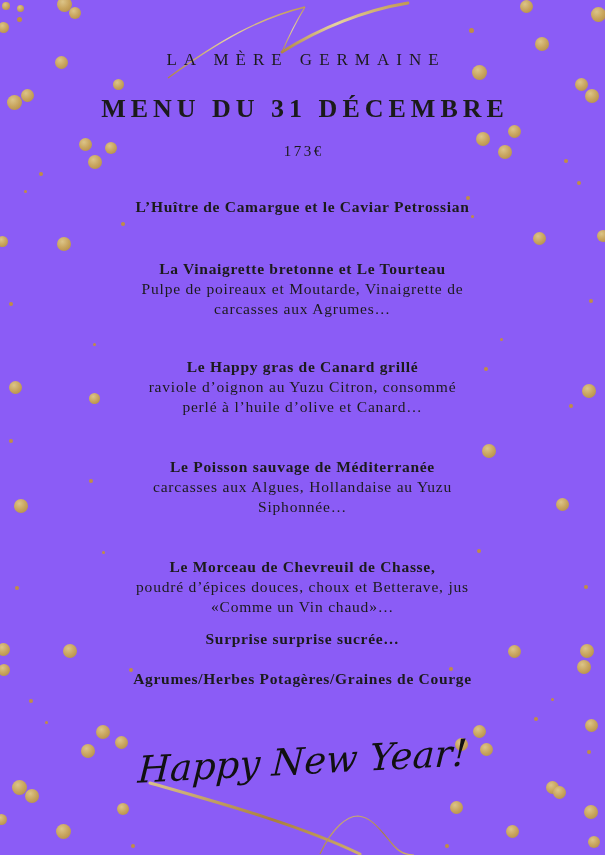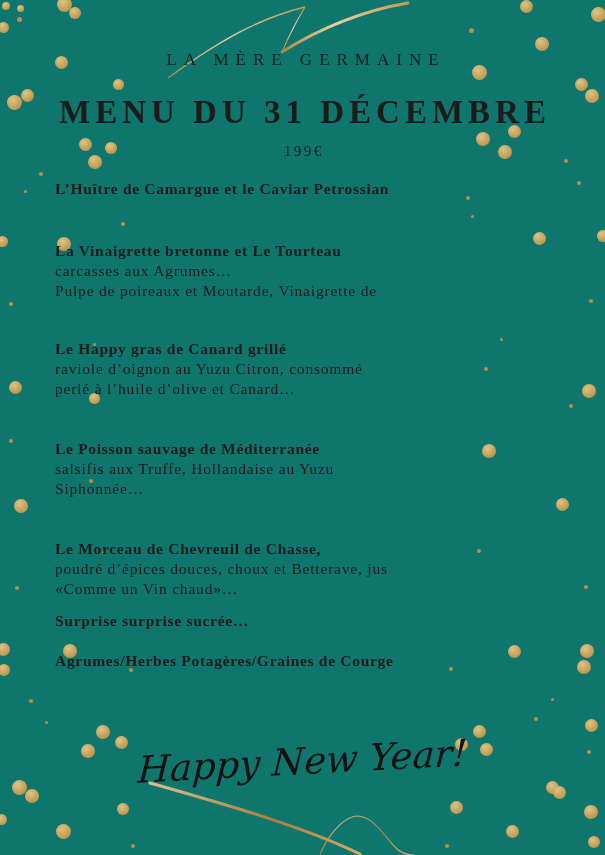--- a/index.html
+++ b/index.html
@@ -1,41 +1,41 @@
 <!DOCTYPE html>
 <html><head>
 <meta charset="utf-8">
 <style>
   html,body { margin:0; padding:0; background:#e8e8e8; }
   .page {
     position:relative; width:605px; height:855px;
-    background:#0f766e; overflow:hidden; margin:0 auto;
+    background:#8b5cf6; overflow:hidden; margin:0 auto;
     font-family:"Liberation Serif", serif; color:#1b1b1b;
   }
   
   .dot { position:absolute; border-radius:50%;
     background: radial-gradient(circle at 38% 32%, #dcc488 0%, #c9a55e 48%, #ad8742 100%);
   }
   .dot.small { background:#c08d45; }
   
   .restaurant-name {
     position:absolute; top:50px; left:0; right:0; text-align:center;
     font-size:17px; font-weight:400; letter-spacing:7px; text-indent:7px;
   }
   .menu-title {
     position:absolute; top:94px; left:0; right:0; text-align:center;
-    font-size:33px; font-weight:700; letter-spacing:5px; text-indent:5px;
+    font-size:26px; font-weight:700; letter-spacing:5px; text-indent:5px;
   }
   .price {
     position:absolute; top:143px; left:0; right:0; text-align:center;
     font-size:15px; letter-spacing:2.5px; text-indent:2.5px;
   }
   
   .courses {
-    position:absolute; top:179px; left:55px; right:55px; 
+    position:absolute; top:197px; left:55px; right:55px; text-align:center;
   }
   .course { line-height:20px; }
   .course-title { font-weight:700; font-size:15.5px; letter-spacing:0.7px; }
   .course-line  { font-weight:400; font-size:15.5px; letter-spacing:0.8px; }
   .mb42{margin-bottom:42px} .mb38{margin-bottom:38px} .mb40{margin-bottom:40px}
   .mb19{margin-bottom:12px} .mb20{margin-bottom:20px}
   
   .closing {
     position:absolute; top:740px; left:0; right:0; text-align:center;
     font-family:"DejaVu Serif", serif; font-style:italic; font-weight:400;
@@ -160,39 +160,39 @@
         <stop offset="0.55" stop-color="#a97f3c"></stop>
         <stop offset="1" stop-color="#cfae6e"></stop>
       </linearGradient>
     </defs>
     <path d="M 12,7 C 82,27 162,49 222,78" fill="none" stroke="url(#gold2)" stroke-width="3" stroke-linecap="round"></path>
     <path d="M 182,78 C 194,52 209,40 220,40 C 234,41 243,55 256,70 C 262,77 268,79 276,79" fill="none" stroke="url(#gold2)" stroke-width="1.2"></path>
   </svg>
 
   <div class="restaurant-name">LA MÈRE GERMAINE</div>
   <div class="menu-title">MENU DU 31 DÉCEMBRE</div>
-  <div class="price">199€</div>
+  <div class="price">173€</div>
 
   <div class="courses">
     <div class="course mb42">
       <div class="course-title">L’Huître de Camargue et le Caviar Petrossian</div>
     </div>
     <div class="course mb38">
       <div class="course-title">La Vinaigrette bretonne et Le Tourteau</div>
+      <div class="course-line">Pulpe de poireaux et Moutarde, Vinaigrette de</div>
       <div class="course-line">carcasses aux Agrumes…</div>
-      <div class="course-line">Pulpe de poireaux et Moutarde, Vinaigrette de</div>
     </div>
     <div class="course mb40">
       <div class="course-title">Le Happy gras de Canard grillé</div>
       <div class="course-line">raviole d’oignon au Yuzu Citron, consommé</div>
       <div class="course-line">perlé à l’huile d’olive et Canard…</div>
     </div>
     <div class="course mb40">
       <div class="course-title">Le Poisson sauvage de Méditerranée</div>
-      <div class="course-line">salsifis aux Truffe, Hollandaise au Yuzu</div>
+      <div class="course-line">carcasses aux Algues, Hollandaise au Yuzu</div>
       <div class="course-line">Siphonnée…</div>
     </div>
     <div class="course mb19">
       <div class="course-title">Le Morceau de Chevreuil de Chasse,</div>
       <div class="course-line">poudré d’épices douces, choux et Betterave, jus</div>
       <div class="course-line">«Comme un Vin chaud»…</div>
     </div>
     <div class="course mb20">
       <div class="course-title">Surprise surprise sucrée…</div>
     </div>

